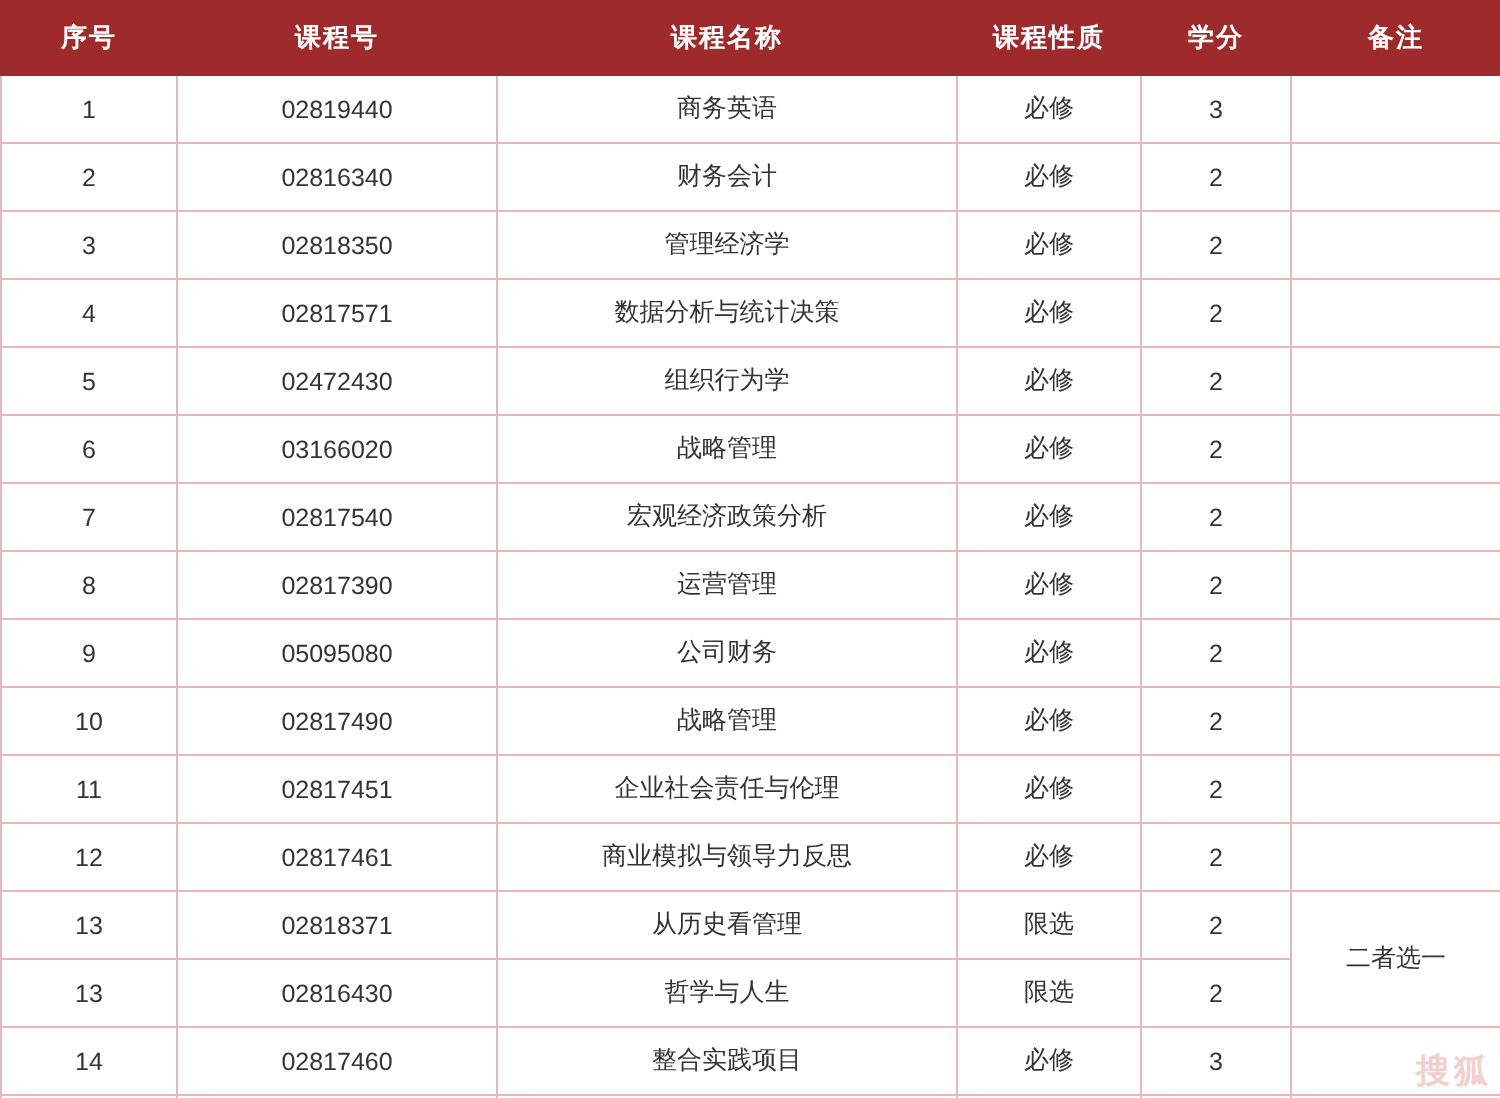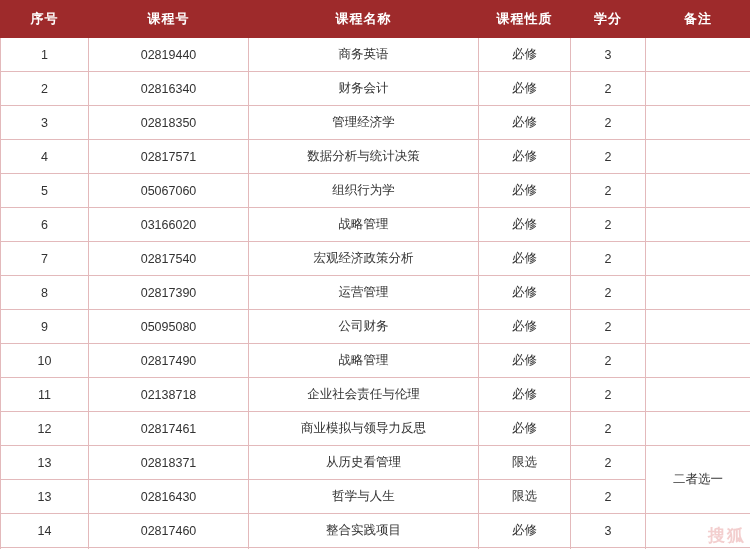--- a/index.html
+++ b/index.html
@@ -122,21 +122,21 @@
         <td>4</td>
         <td>02817571</td>
         <td>数据分析与统计决策</td>
         <td>必修</td>
         <td>2</td>
         <td></td>
       </tr>
 
       <tr>
         <td>5</td>
-        <td>05067060</td>
+        <td>02472430</td>
         <td>组织行为学</td>
         <td>必修</td>
         <td>2</td>
         <td></td>
       </tr>
 
       <tr>
         <td>6</td>
         <td>03166020</td>
         <td>战略管理</td>
@@ -176,21 +176,21 @@
         <td>10</td>
         <td>02817490</td>
         <td>战略管理</td>
         <td>必修</td>
         <td>2</td>
         <td></td>
       </tr>
 
       <tr>
         <td>11</td>
-        <td>02138718</td>
+        <td>02817451</td>
         <td>企业社会责任与伦理</td>
         <td>必修</td>
         <td>2</td>
         <td></td>
       </tr>
 
       <tr>
         <td>12</td>
         <td>02817461</td>
         <td>商业模拟与领导力反思</td>

